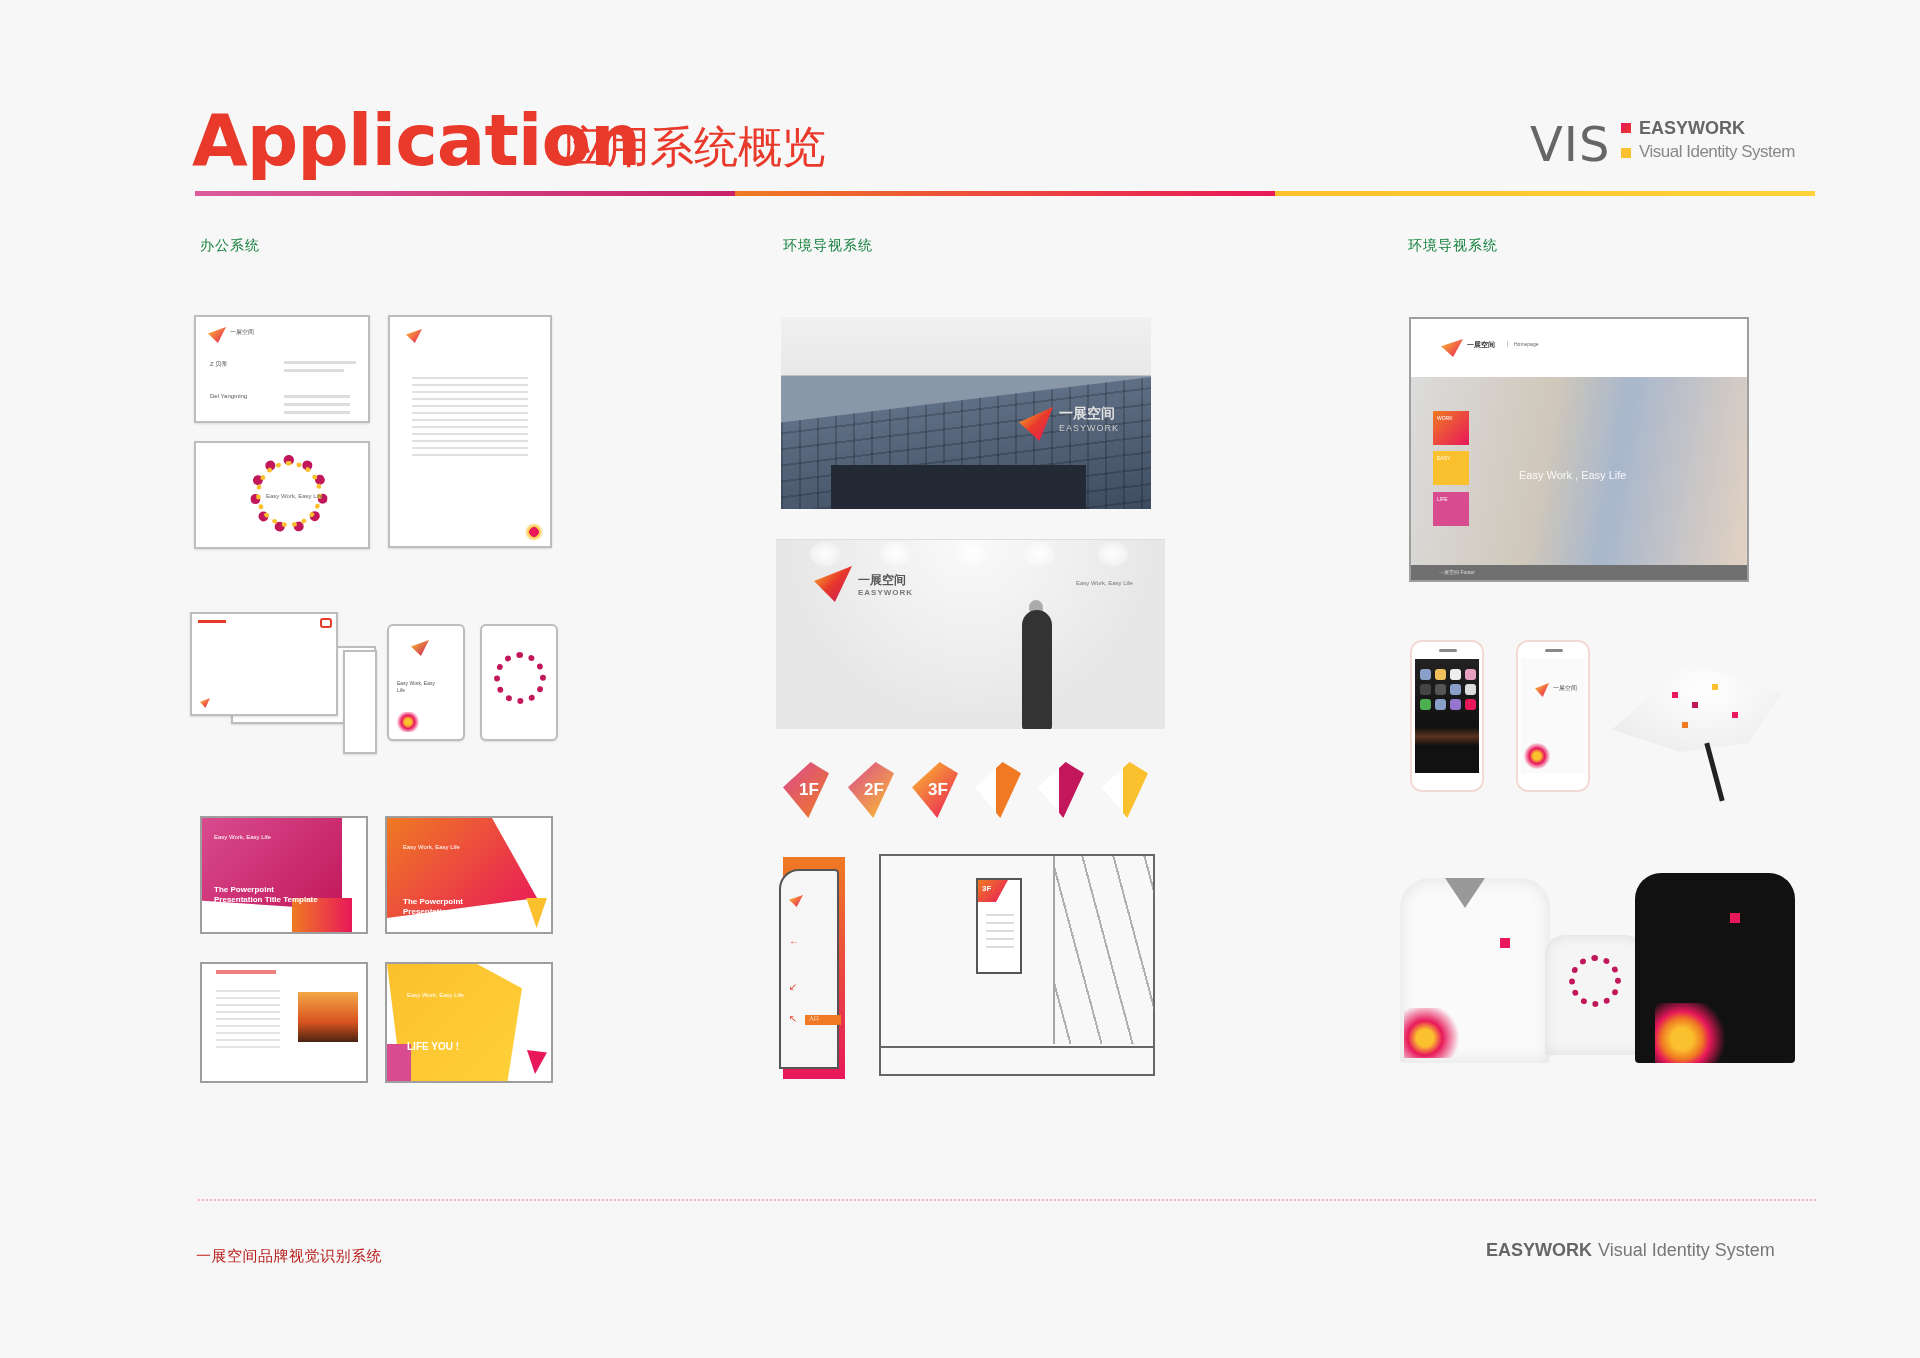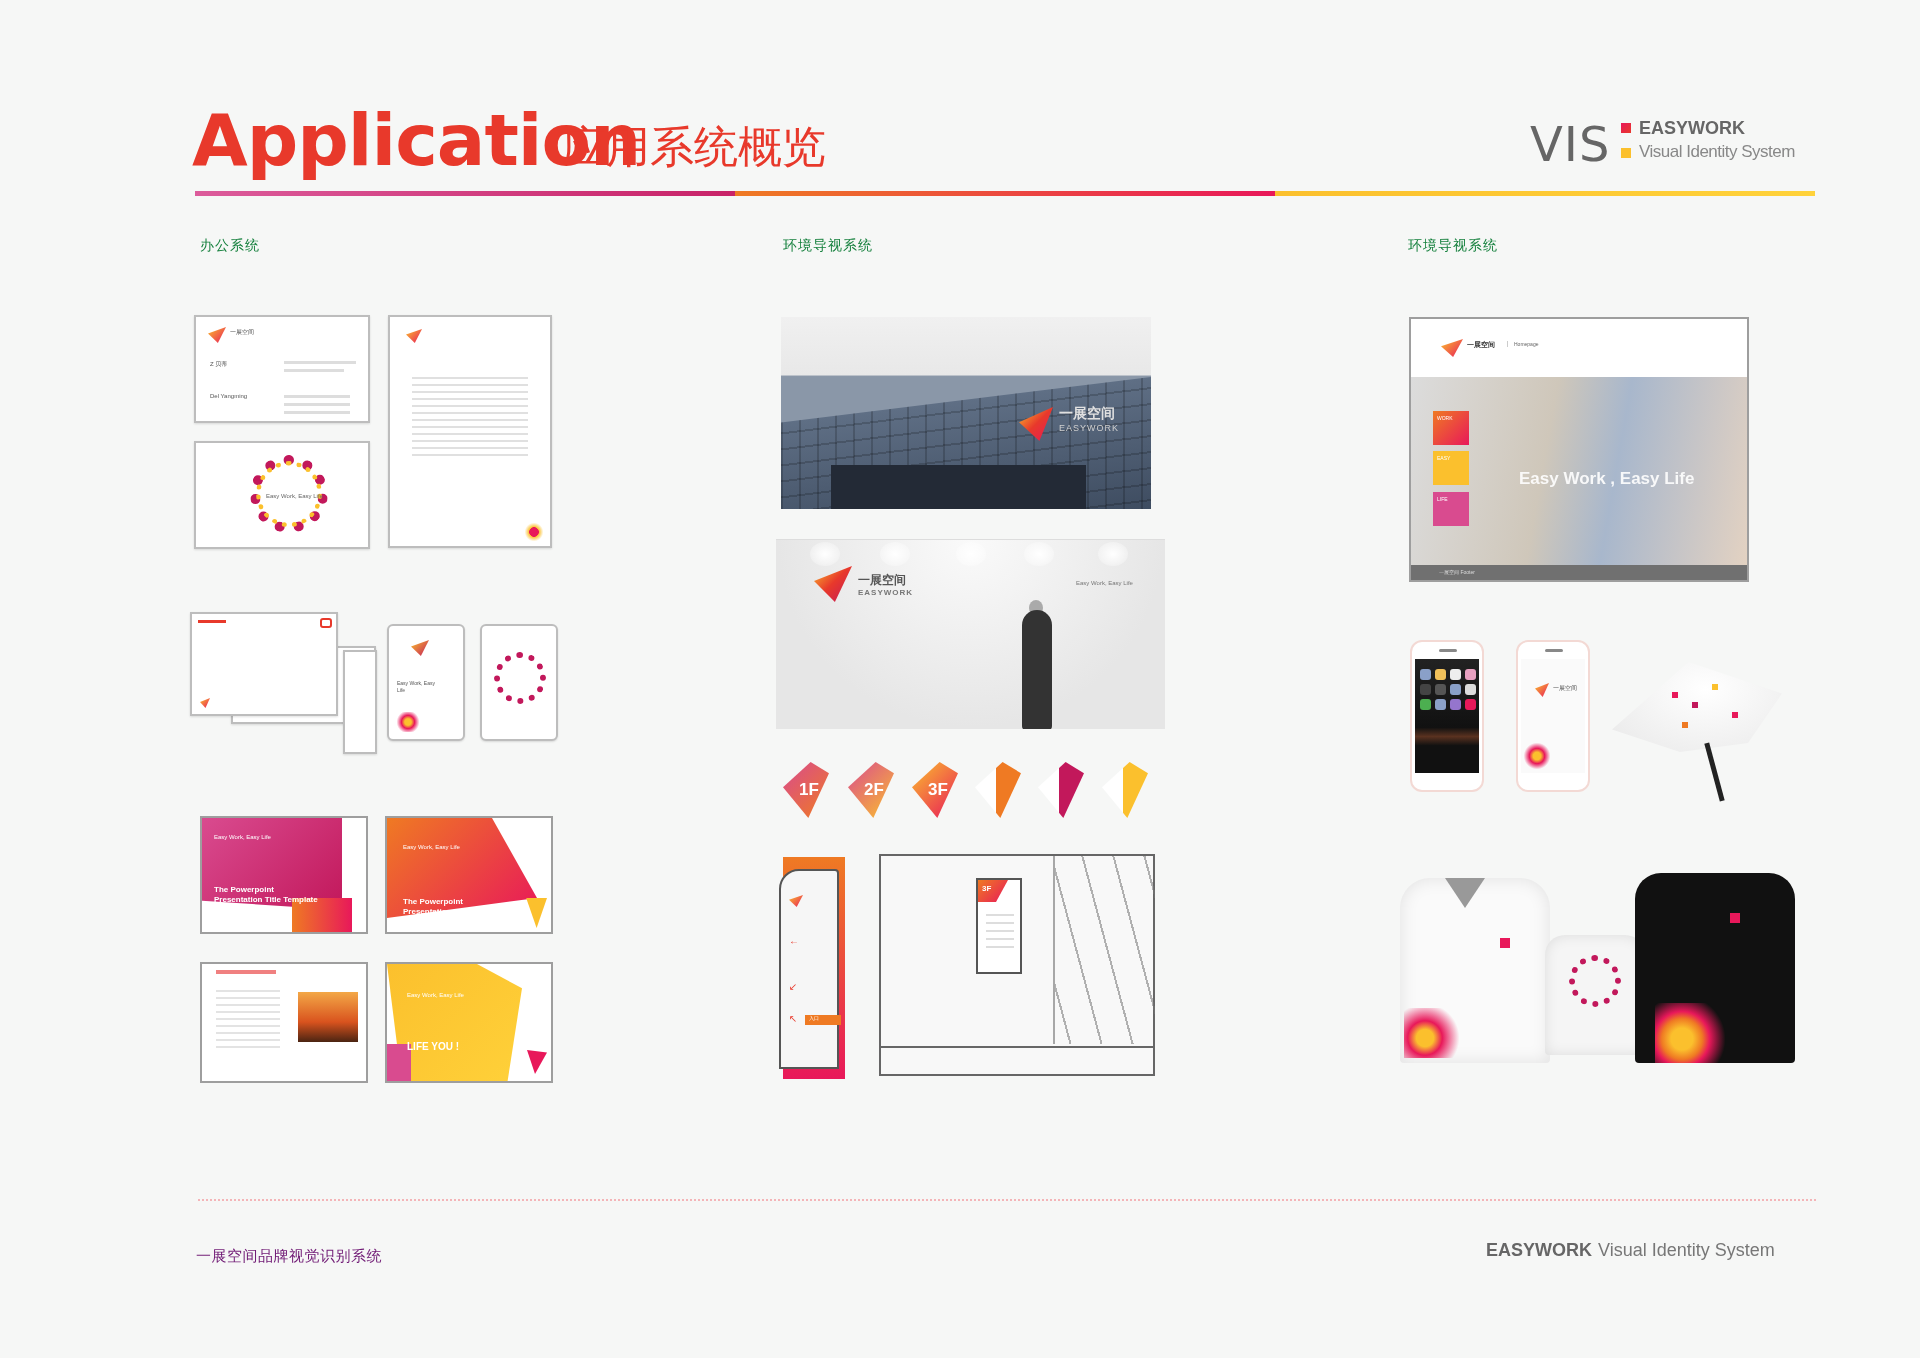--- a/index.html
+++ b/index.html
@@ -61,21 +61,21 @@
   .room { position: absolute; left: 879px; top: 854px; width: 276px; height: 222px; border: 2px solid #666; background: #f8f8f8; }
   .room .wall-line { position: absolute; left: 0; top: 190px; width: 100%; height: 2px; background: #666; }
   .room .sign { position: absolute; left: 95px; top: 22px; width: 46px; height: 96px; border: 2px solid #555; background: #fff; }
   .room .sign .head { position: absolute; left: 0; top: 0; width: 30px; height: 22px; background: linear-gradient(135deg,#ef7a23,#e8185a); clip-path: polygon(0 0,100% 0,60% 100%,0 100%); color:#fff; font-size: 8px; font-weight: bold; padding: 4px; }
   .room .corridor { position: absolute; left: 172px; top: 0; width: 102px; height: 188px; border-left: 2px solid #666;
       background: repeating-linear-gradient(75deg, transparent 0 14px, #777 14px 16px, transparent 16px 30px); opacity: 0.55; }
 
   .web { position: absolute; left: 1409px; top: 317px; width: 340px; height: 265px; border: 2px solid #9e9e9e; background: #fff; overflow: hidden; }
   .web .hero { position: absolute; left: 0; top: 58px; width: 100%; height: 190px; background: linear-gradient(100deg,#dcdcdc 0%, #cfc7ba 40%, #a8b7cc 60%, #e3d2c2 100%); }
   .web .tile { position: absolute; left: 22px; width: 36px; height: 34px; color: #fff; font-size: 5px; padding: 4px; }
-  .web .slogan { position: absolute; left: 108px; top: 150px; color: #fff; font-size: 17px; font-weight: bold; opacity: 0.9; }
+  .web .slogan { position: absolute; left: 108px; top: 150px; color: #fff; font-size: 11px; font-weight: normal; opacity: 0.9; }
   .web .footer { position: absolute; left: 0; bottom: 0; width: 100%; height: 15px; background: #707070; color: #ddd; font-size: 5px; padding: 4px 28px; }
   .web .logo { position: absolute; left: 30px; top: 20px; width: 22px; height: 18px; background: linear-gradient(135deg,#fbc02d,#e8185a); clip-path: polygon(0 40%, 100% 0, 55% 100%); }
   .web .name { position: absolute; left: 56px; top: 21px; font-size: 7px; color: #333; font-weight: bold; }
   .web .nav { position: absolute; left: 96px; top: 22px; font-size: 5px; color: #666; border-left: 1px solid #ccc; padding-left: 6px; }
 
   .phone { position: absolute; top: 640px; width: 74px; height: 152px; border: 2px solid #f3d9d4; border-radius: 12px; background: #fff; }
   .phone .screen { position: absolute; left: 3px; top: 17px; width: 64px; height: 114px; }
   .phone .speaker { position: absolute; left: 27px; top: 7px; width: 18px; height: 3px; border-radius: 2px; background: #888; }
   .phone.dark .screen { background: linear-gradient(#222 0%, #111 60%, #5a3220 68%, #111 76%); }
   .app-grid { position: absolute; left: 5px; top: 10px; display: grid; grid-template-columns: repeat(4, 11px); gap: 4px; }
@@ -85,21 +85,21 @@
   .umbrella .canopy { position: absolute; left: 0; top: 10px; width: 170px; height: 90px; background: radial-gradient(ellipse at 55% 30%, #ffffff, #e8e8e8); clip-path: polygon(0 75%, 45% 0, 100% 35%, 80% 90%, 40% 100%); }
   .umbrella .handle { position: absolute; left: 100px; top: 90px; width: 5px; height: 60px; background: #222; transform: rotate(-15deg); }
 
   .shirt { position: absolute; }
   .shirt.polo { left: 1400px; top: 878px; width: 150px; height: 185px; background: #fafafa; border-radius: 30px 30px 4px 4px; box-shadow: inset 0 0 18px rgba(0,0,0,0.1); }
   .shirt.small { left: 1545px; top: 935px; width: 100px; height: 120px; background: #f5f5f5; border-radius: 20px 20px 4px 4px; box-shadow: inset 0 0 14px rgba(0,0,0,0.1); }
   .shirt.black { left: 1635px; top: 873px; width: 160px; height: 190px; background: #111; border-radius: 26px 26px 4px 4px; }
   .confetti { position: absolute; width: 6px; height: 6px; }
 
   .footer-rule { position: absolute; left: 198px; top: 1199px; width: 1618px; height: 2px; border-top: 2px dotted #f4b5b8; }
-  .footer-left { position: absolute; left: 196px; top: 1247px; font-size: 15px; color: #701a75; letter-spacing: 0.5px; font-family: "DejaVu Sans", sans-serif; }
+  .footer-left { position: absolute; left: 196px; top: 1247px; font-size: 15px; color: #b91c1c; letter-spacing: 0.5px; font-family: "DejaVu Sans", sans-serif; }
   .footer-right { position: absolute; left: 1486px; top: 1240px; font-size: 18px; color: #777; }
   .footer-right b { color: #666; margin-right: 6px; }
 </style>
 </head>
 <body>
 
 <div class="title-en">Application</div>
 <div class="title-zh">应用系统概览</div>
 
 <div class="vis">VIS</div>

